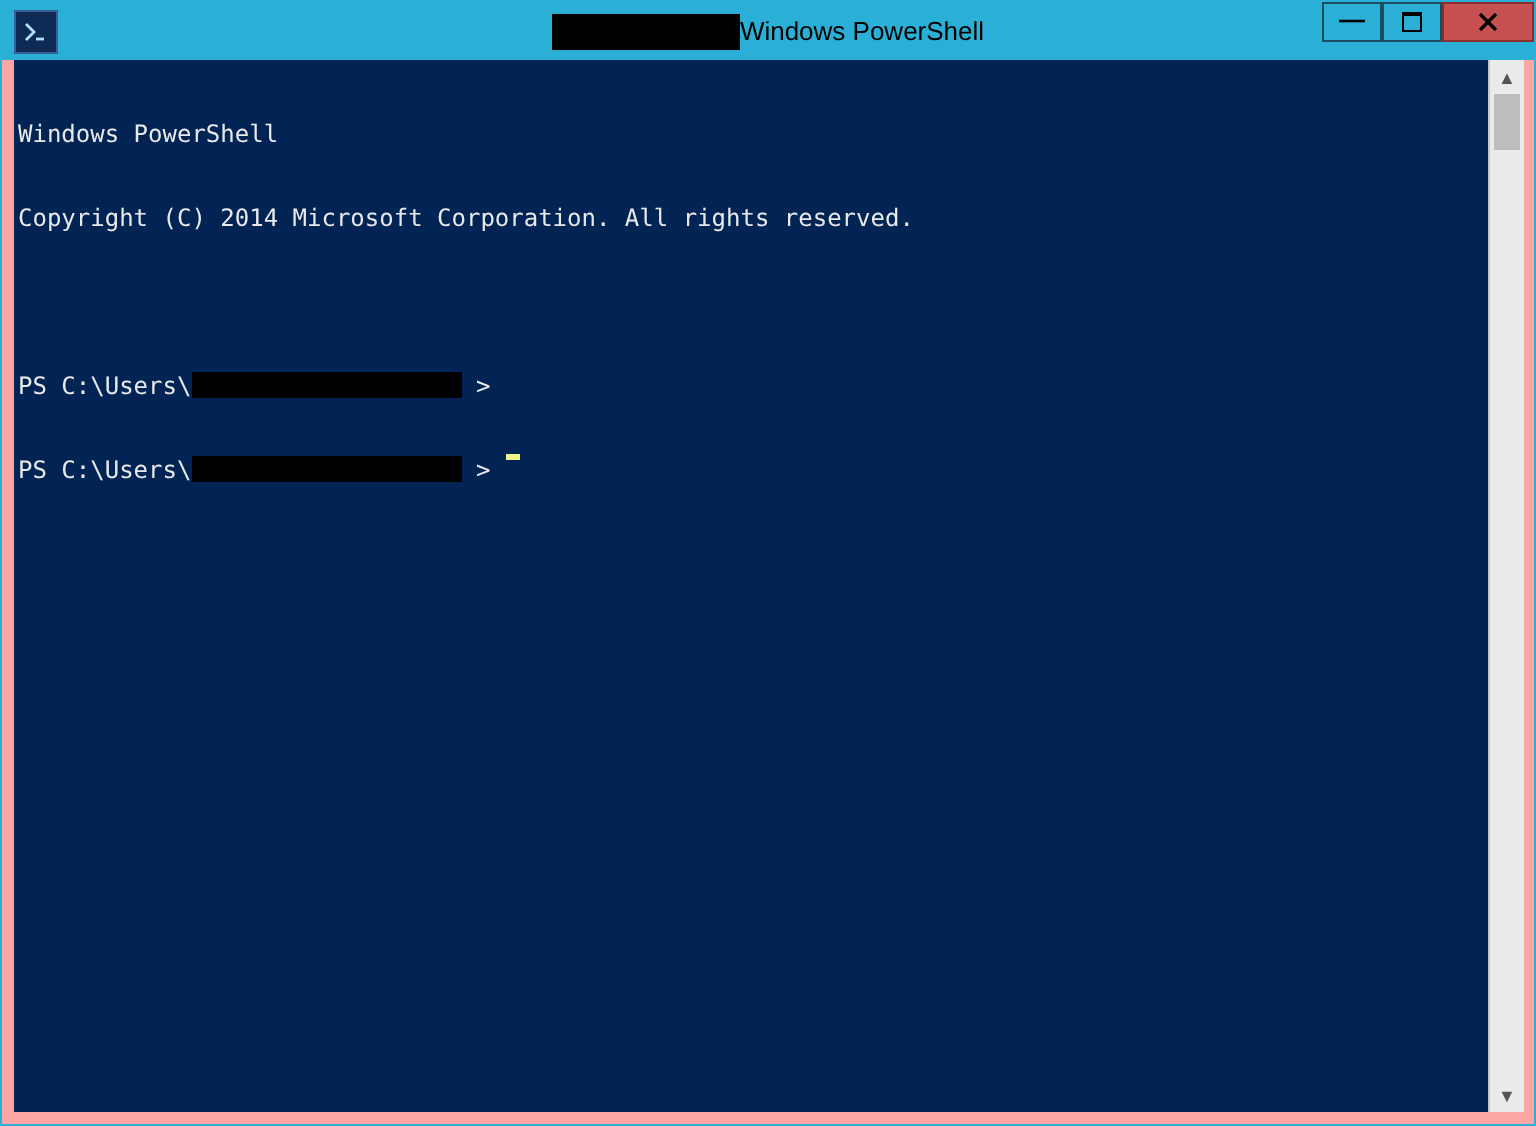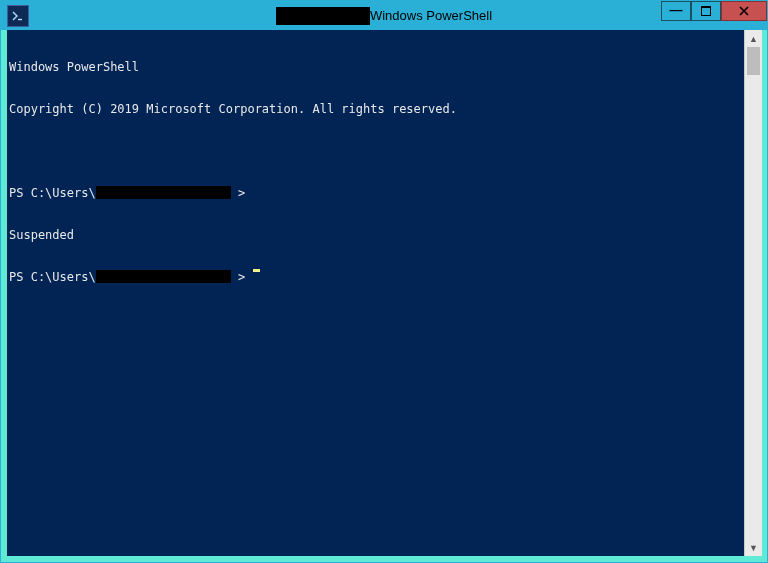--- a/index.html
+++ b/index.html
@@ -8,21 +8,21 @@
     height: 563px;
     font-family: "Segoe UI", Tahoma, sans-serif;
     background: #2ab0d7;
     overflow: hidden;
   }
   .window {
     position: relative;
     width: 768px;
     height: 563px;
     border: 1px solid #2ab0d7;
-    background: #5eead4;
+    background: #fca5a5;
     display: flex;
     flex-direction: column;
   }
   .titlebar {
     height: 29px;
     background: #2ab0d7;
     display: flex;
     align-items: center;
     position: relative;
     flex: 0 0 auto;
@@ -195,26 +195,25 @@
           <line x1="1" y1="1" x2="9" y2="9" stroke="#000" stroke-width="1.6"></line>
           <line x1="9" y1="1" x2="1" y2="9" stroke="#000" stroke-width="1.6"></line>
         </svg>
       </div>
     </div>
   </div>
 
   <div class="client">
     <div class="console">
       <div class="line"><span class="txt">Windows PowerShell</span></div>
-      <div class="line"><span class="txt">Copyright (C) 2019 Microsoft Corporation. All rights reserved.</span></div>
+      <div class="line"><span class="txt">Copyright (C) 2014 Microsoft Corporation. All rights reserved.</span></div>
       <div class="line"></div>
       <div class="line">
         <span class="txt">PS C:\Users\</span><span class="redact-inline" style="width:135px"></span><span class="txt">&nbsp;</span><span class="txt">&gt;</span><span class="txt">&nbsp;</span>
       </div>
-      <div class="line"><span class="txt">Suspended</span></div>
       <div class="line">
         <span class="txt">PS C:\Users\</span><span class="redact-inline" style="width:135px"></span><span class="txt">&nbsp;</span><span class="txt">&gt;</span><span class="txt">&nbsp;</span><span class="cursor"></span>
       </div>
     </div>
 
     <div class="scrollbar">
       <div class="sb-btn sb-up">
         <span>▲</span>
       </div>
       <div class="sb-track">

